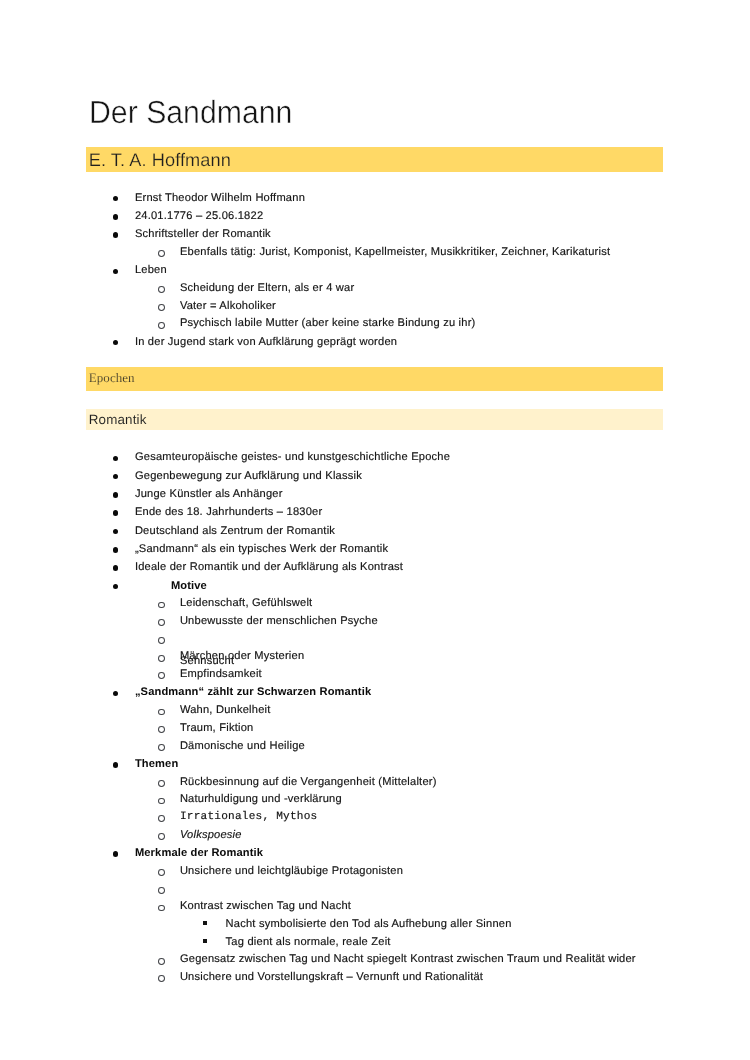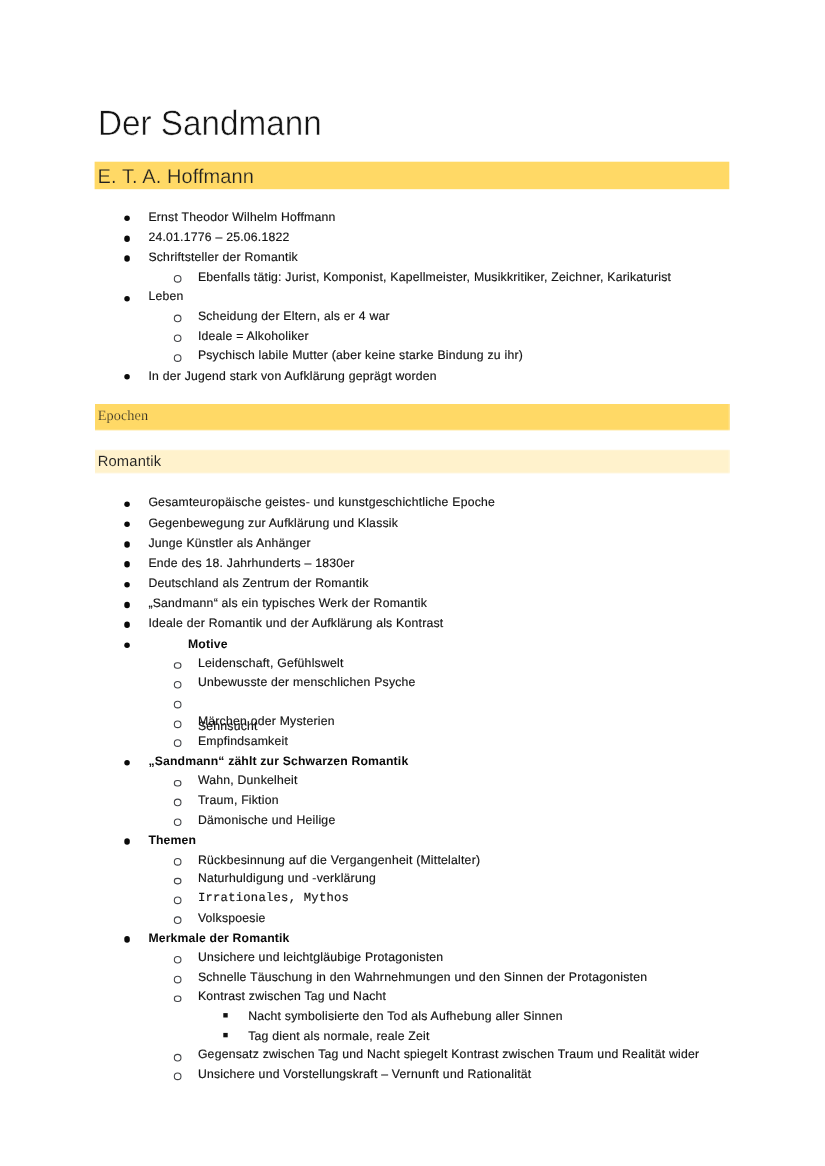--- a/index.html
+++ b/index.html
@@ -40,21 +40,21 @@
   <div class="ln" style="left:134.90px;top:210.93px;">24.01.1776 – 25.06.1822</div>
   <span class="bullet" style="left:112.50px;top:232.46px;"></span>
   <div class="ln" style="left:134.90px;top:229.26px;">Schriftsteller der Romantik</div>
   <span class="circ" style="left:157.70px;top:250.27px;"></span>
   <div class="ln" style="left:179.90px;top:246.97px;">Ebenfalls tätig: Jurist, Komponist, Kapellmeister, Musikkritiker, Zeichner, Karikaturist</div>
   <span class="bullet" style="left:112.50px;top:268.50px;"></span>
   <div class="ln" style="left:134.90px;top:265.30px;">Leben</div>
   <span class="circ" style="left:157.70px;top:286.31px;"></span>
   <div class="ln" style="left:179.90px;top:283.01px;">Scheidung der Eltern, als er 4 war</div>
   <span class="circ" style="left:157.70px;top:304.02px;"></span>
-  <div class="ln" style="left:179.90px;top:300.72px;">Ideale = Alkoholiker</div>
+  <div class="ln" style="left:179.90px;top:300.72px;">Vater = Alkoholiker</div>
   <span class="circ" style="left:157.70px;top:321.73px;"></span>
   <div class="ln" style="left:179.90px;top:318.43px;">Psychisch labile Mutter (aber keine starke Bindung zu ihr)</div>
   <span class="bullet" style="left:112.50px;top:339.96px;"></span>
   <div class="ln" style="left:134.90px;top:336.76px;">In der Jugend stark von Aufklärung geprägt worden</div>
   </div>
   <div class="band" style="top:367.1px;height:24.4px;background:#FFD966;"></div>
   <div class="band-label bl-yellow" style="left:88.8px;top:370.7px;font-size:13px;letter-spacing:0.05px;font-family:Liberation Serif, serif;">Epochen</div>
   <div class="band" style="top:409.1px;height:21.4px;background:#FFF2CC;"></div>
   <div class="band-label bl-cream" style="left:88.8px;top:412.9px;font-size:13.4px;letter-spacing:0.15px;">Romantik</div>
   <div class="section">
@@ -94,27 +94,26 @@
   <div class="ln" style="left:179.90px;top:740.62px;">Dämonische und Heilige</div>
   <span class="bullet" style="left:112.50px;top:762.15px;"></span>
   <div class="ln bold" style="left:134.90px;top:758.95px;">Themen</div>
   <span class="circ" style="left:157.70px;top:779.96px;"></span>
   <div class="ln" style="left:179.90px;top:776.66px;">Rückbesinnung auf die Vergangenheit (Mittelalter)</div>
   <span class="circ" style="left:157.70px;top:797.67px;"></span>
   <div class="ln" style="left:179.90px;top:794.37px;">Naturhuldigung und -verklärung</div>
   <span class="circ" style="left:157.70px;top:815.38px;"></span>
   <div class="ln" style="left:179.90px;top:812.08px;font-family:Liberation Mono, monospace;">Irrationales, Mythos</div>
   <span class="circ" style="left:157.70px;top:833.09px;"></span>
-  <div class="ln" style="left:179.90px;top:829.79px;">Volkspoesie</div>
+  <div class="ln" style="left:179.90px;top:829.79px;font-style:italic;">Volkspoesie</div>
   <span class="bullet" style="left:112.50px;top:851.32px;"></span>
   <div class="ln bold" style="left:134.90px;top:848.12px;">Merkmale der Romantik</div>
   <span class="circ" style="left:157.70px;top:869.13px;"></span>
   <div class="ln" style="left:179.90px;top:865.83px;">Unsichere und leichtgläubige Protagonisten</div>
   <span class="circ" style="left:157.70px;top:886.84px;"></span>
-  <div class="ln" style="left:179.90px;top:883.54px;">Schnelle Täuschung in den Wahrnehmungen und den Sinnen der Protagonisten</div>
   <span class="circ" style="left:157.70px;top:904.55px;"></span>
   <div class="ln" style="left:179.90px;top:901.25px;">Kontrast zwischen Tag und Nacht</div>
   <span class="sq" style="left:203.10px;top:921.13px;"></span>
   <div class="ln" style="left:225.60px;top:918.98px;">Nacht symbolisierte den Tod als Aufhebung aller Sinnen</div>
   <span class="sq" style="left:203.10px;top:938.86px;"></span>
   <div class="ln" style="left:225.60px;top:936.71px;">Tag dient als normale, reale Zeit</div>
   <span class="circ" style="left:157.70px;top:957.72px;"></span>
   <div class="ln" style="left:179.90px;top:954.42px;">Gegensatz zwischen Tag und Nacht spiegelt Kontrast zwischen Traum und Realität wider</div>
   <span class="circ" style="left:157.70px;top:975.43px;"></span>
   <div class="ln" style="left:179.90px;top:972.13px;">Unsichere und Vorstellungskraft – Vernunft und Rationalität</div>

